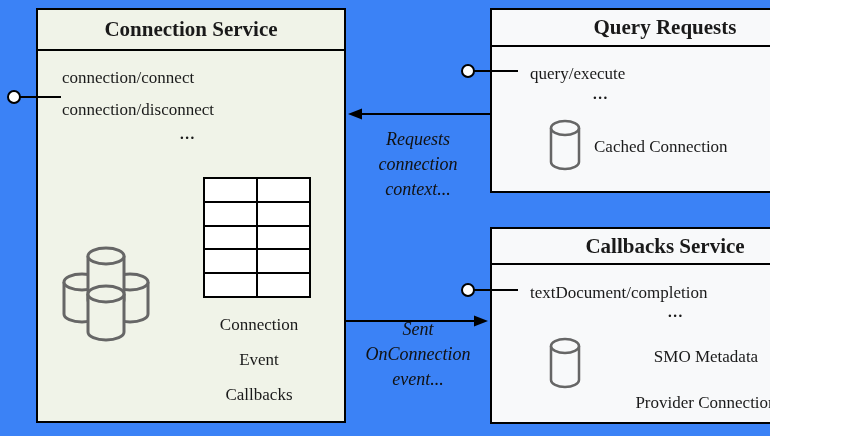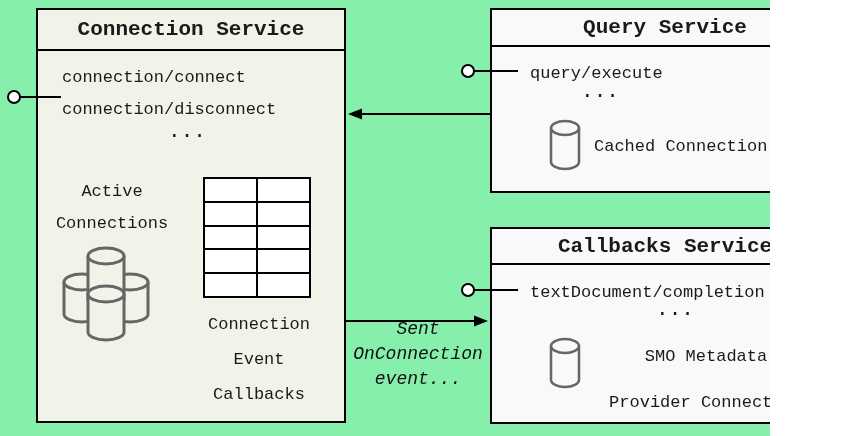--- a/index.html
+++ b/index.html
@@ -1,18 +1,18 @@
 <!DOCTYPE html>
 <html><head>
 <meta charset="utf-8">
 <style>
   html,body{margin:0;padding:0;background:#ffffff;}
   .canvas{
-    position:relative;width:770px;height:436px;background:#86efac;overflow:hidden;
-    font-family:Liberation Mono, monospace;color:#1a1a1a;
+    position:relative;width:770px;height:436px;background:#3b82f6;overflow:hidden;
+    font-family:Liberation Serif, serif;color:#1a1a1a;
   }
   .service-box{position:absolute;border:2px solid #000;box-sizing:border-box;}
   .box-green{background:#f0f3e8;}
   .box-gray{background:#f8f9fa;}
   .box-header{
     border-bottom:2px solid #000;display:flex;align-items:center;justify-content:center;
     font-weight:bold;font-size:21px;box-sizing:border-box;
   }
   .txt{position:absolute;font-size:17px;line-height:31px;white-space:pre-line;}
   .center{text-align:center;}
@@ -34,22 +34,20 @@
 <div class="canvas">
 
   <div class="service-box box-green" style="left:36px;top:8px;width:310px;height:415px;">
     <div class="box-header" style="height:41px;">Connection Service</div>
   </div>
 
   <div class="txt" style="left:62px;top:62px;">connection/connect</div>
   <div class="txt" style="left:62px;top:94px;">connection/disconnect</div>
   <div class="ellipsis" style="left:62px;top:120px;width:250px;">...</div>
 
-  <div class="txt center" style="left:42px;top:176px;width:140px;line-height:32px;">Active
-Connections</div>
 
   <svg class="icon-abs" style="left:58px;top:242px;" width="96" height="102" viewBox="0 0 96 102">
     <g stroke="#666666" stroke-width="3" fill="#f0f3e8">
 
       <path d="M6,40 v32 a18,8 0 0 0 36,0 v-32"></path>
       <ellipse cx="24" cy="40" rx="18" ry="8"></ellipse>
 
       <path d="M54,40 v32 a18,8 0 0 0 36,0 v-32"></path>
       <ellipse cx="72" cy="40" rx="18" ry="8"></ellipse>
 
@@ -72,21 +70,21 @@
       <div class="cell"></div>
       <div class="cell"></div>
       <div class="cell"></div>
     </div>
 
   <div class="txt center" style="left:180px;top:307px;width:158px;line-height:35px;">Connection
 Event
 Callbacks</div>
 
   <div class="service-box box-gray" style="left:490px;top:8px;width:350px;height:185px;">
-    <div class="box-header" style="height:37px;">Query Service</div>
+    <div class="box-header" style="height:37px;">Query Requests</div>
   </div>
 
   <div class="txt" style="left:530px;top:58px;">query/execute</div>
   <div class="ellipsis" style="left:530px;top:80px;width:140px;">...</div>
 
   <svg class="icon-abs" style="left:548px;top:119px;" width="34" height="52" viewBox="0 0 34 52">
     <g stroke="#666666" stroke-width="2.5" fill="#f8f9fa">
       <path d="M3,9 v34 a14,7 0 0 0 28,0 v-34"></path>
       <ellipse cx="17" cy="9" rx="14" ry="7"></ellipse>
     </g>
@@ -102,20 +100,23 @@
 
   <svg class="icon-abs" style="left:548px;top:337px;" width="34" height="52" viewBox="0 0 34 52">
     <g stroke="#666666" stroke-width="2.5" fill="#f8f9fa">
       <path d="M3,9 v34 a14,7 0 0 0 28,0 v-34"></path>
       <ellipse cx="17" cy="9" rx="14" ry="7"></ellipse>
     </g>
   </svg>
   <div class="txt center" style="left:588px;top:334px;width:236px;line-height:46px;">SMO Metadata
 Provider Connection</div>
 
+  <div class="arrow-label" style="left:350px;top:127px;width:136px;">Requests
+connection
+context...</div>
   <div class="arrow-label" style="left:350px;top:317px;width:136px;">Sent
 OnConnection
 event...</div>
 
   <svg class="overlay" width="846" height="436" viewBox="0 0 846 436">
 
     <g>
       <line x1="490" y1="114" x2="352" y2="114" stroke="#000" stroke-width="2"></line>
       <polygon points="348,114 362,108.5 362,119.5" fill="#000"></polygon>
     </g>

